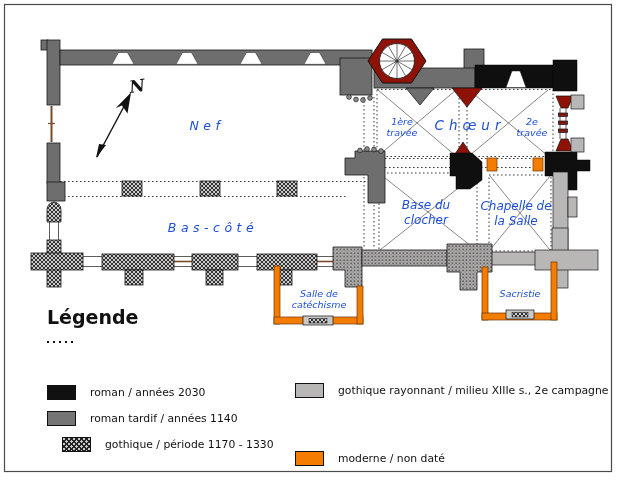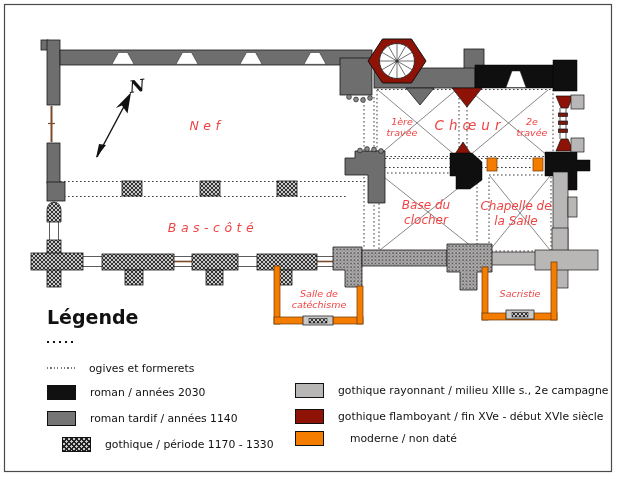--- a/index.html
+++ b/index.html
@@ -1,19 +1,19 @@
 <!DOCTYPE html>
 <html><head>
 <meta charset="utf-8">
 <style>
   html,body{margin:0;padding:0;background:#fff;}
   #stage{position:relative;width:618px;height:480px;background:#fff;overflow:hidden;
          font-family:"DejaVu Sans",sans-serif;color:#111;}
   #plan-svg{position:absolute;left:0;top:0;}
-  .lbl{position:absolute;font-style:italic;color:#ef4444;text-align:center;
+  .lbl{position:absolute;font-style:italic;color:#1d4ed8;text-align:center;
        transform:translate(-50%,-50%);white-space:pre;line-height:1.15;}
   .lbl-big{font-size:12.5px;letter-spacing:4.5px;}
   .lbl-choeur{font-size:13.5px;letter-spacing:5px;}
   .lbl-mid{font-size:12px;line-height:15px;}
   .lbl-small{font-size:9.5px;line-height:11px;}
   .lbl span{display:block;}
   .north-n{position:absolute;font-family:"DejaVu Serif",serif;font-style:italic;font-weight:bold;
            font-size:17px;transform:translate(-50%,-50%) rotate(-8deg);color:#111;}
   
   .legend-title{position:absolute;left:47px;top:306px;font-size:19px;font-weight:bold;}
@@ -245,43 +245,35 @@
 <span class="lbl lbl-mid" style="left:516px;top:214px;"><span>Chapelle de</span><span>la Salle</span></span>
 <span class="lbl lbl-small" style="left:319px;top:299px;"><span>Salle de</span><span>catéchisme</span></span>
 <span class="lbl lbl-small" style="left:520px;top:293px;">Sacristie</span>
 <span class="north-n" style="left:137px;top:86px;">N</span>
 
 <div class="legend-title">Légende</div>
 
 <div class="legend-row" style="left:47px;top:334px;">
   <div class="swatch swatch-line dash-coarse"></div>
 </div>
-<div class="legend-row" style="left:47px;top:360px;">
-  <div class="swatch swatch-line dash-fine"></div>
-  <div class="legend-text">ogives et formerets</div>
-</div>
 <div class="legend-row" style="left:47px;top:384px;">
   <div class="swatch sw-roman"></div>
   <div class="legend-text">roman / années 2030</div>
 </div>
 <div class="legend-row" style="left:47px;top:410px;">
   <div class="swatch sw-romantardif"></div>
   <div class="legend-text">roman tardif / années 1140</div>
 </div>
 <div class="legend-row" style="left:47px;top:436px;padding-left:15px;">
   <div class="swatch sw-hatch"></div>
   <div class="legend-text">gothique / période 1170 - 1330</div>
 </div>
 
 <div class="legend-row" style="left:295px;top:382px;">
   <div class="swatch sw-ray2"></div>
   <div class="legend-text">gothique rayonnant / milieu XIIIe s., 2e campagne</div>
 </div>
-<div class="legend-row" style="left:295px;top:408px;">
-  <div class="swatch sw-flamboyant"></div>
-  <div class="legend-text">gothique flamboyant / fin XVe - début XVIe siècle</div>
-</div>
-<div class="legend-row" style="left:295px;top:430px;gap:12px;">
+<div class="legend-row" style="left:295px;top:450px;">
   <div class="swatch sw-moderne"></div>
   <div class="legend-text">moderne / non daté</div>
 </div>
 
 </div>
 
 </body></html>

